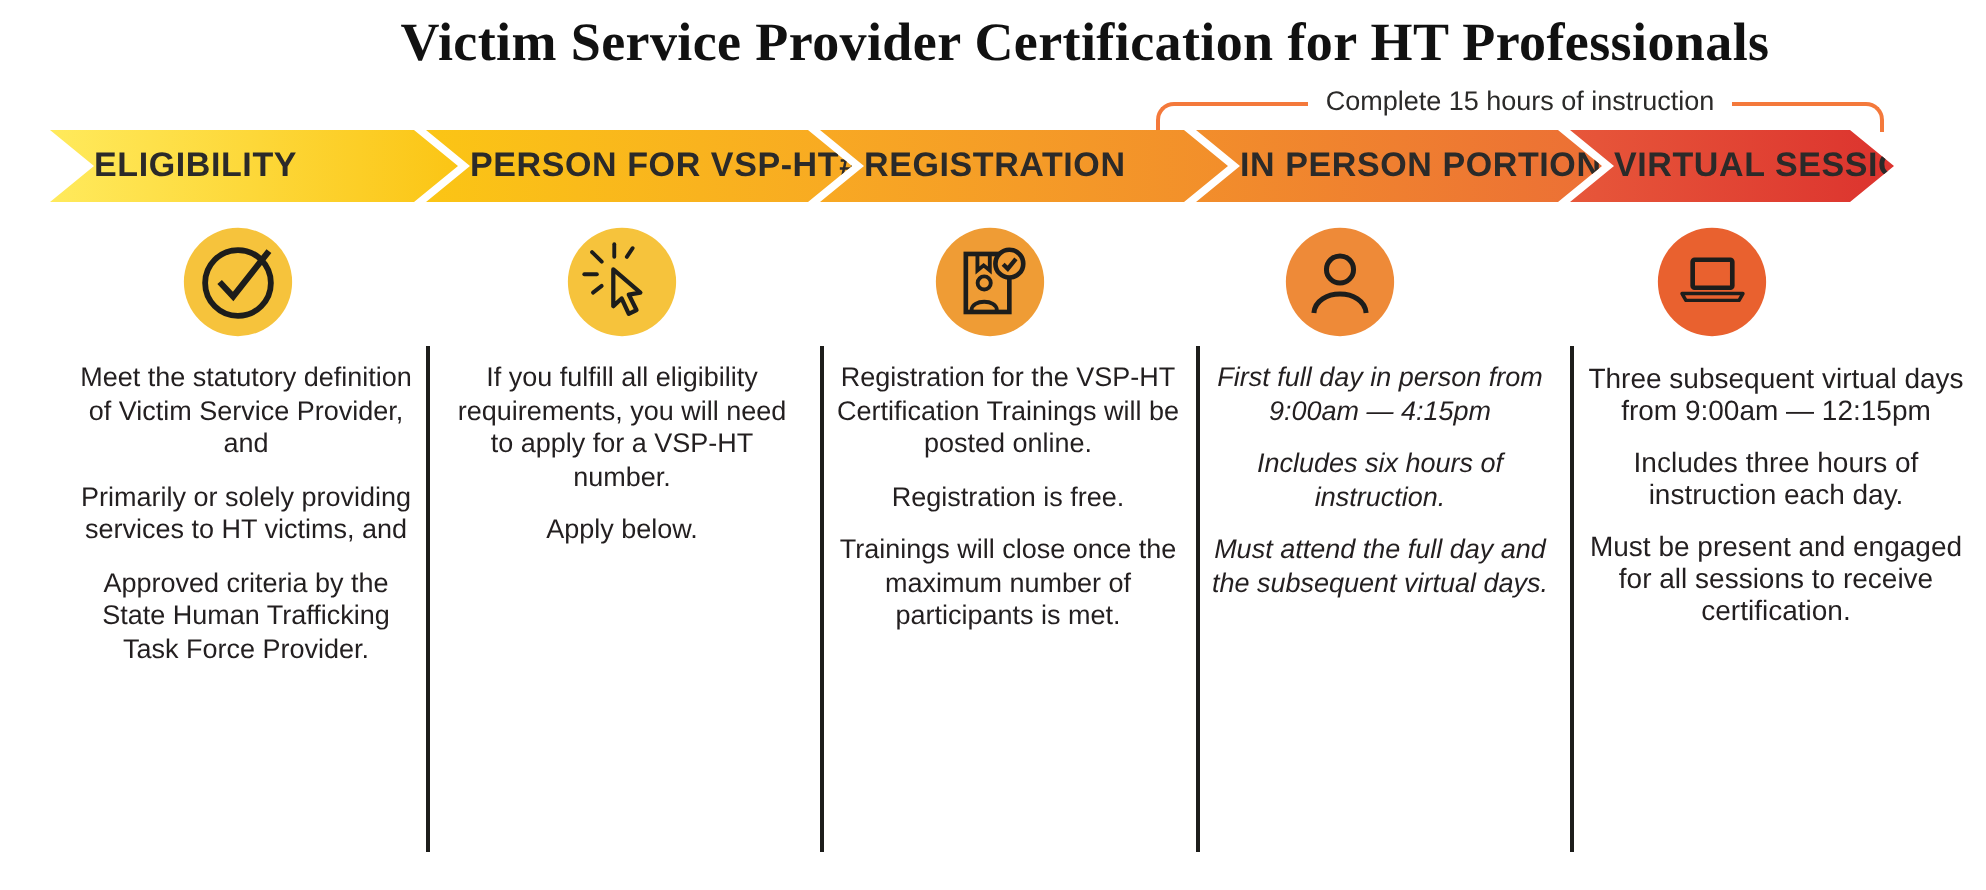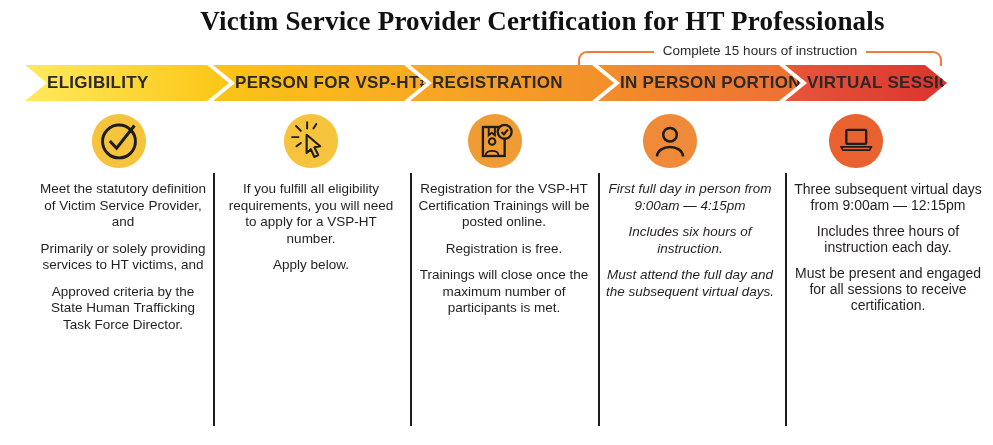--- a/index.html
+++ b/index.html
@@ -134,21 +134,21 @@
   </div>
 
   <div class="divider d0"></div>
   <div class="divider d1"></div>
   <div class="divider d2"></div>
   <div class="divider d3"></div>
 
   <div class="col col0">
     <p>Meet the statutory definition of Victim Service Provider, and</p>
     <p>Primarily or solely providing services to HT victims, and</p>
-    <p>Approved criteria by the State Human Trafficking Task Force Director.</p>
+    <p>Approved criteria by the State Human Trafficking Task Force Provider.</p>
   </div>
   <div class="col col1">
     <p>If you fulfill all eligibility requirements, you will need to apply for a VSP-HT number.</p>
     <p>Apply below.</p>
   </div>
   <div class="col col2">
     <p>Registration for the VSP-HT Certification Trainings will be posted online.</p>
     <p>Registration is free.</p>
     <p>Trainings will close once the maximum number of participants is met.</p>
   </div>

